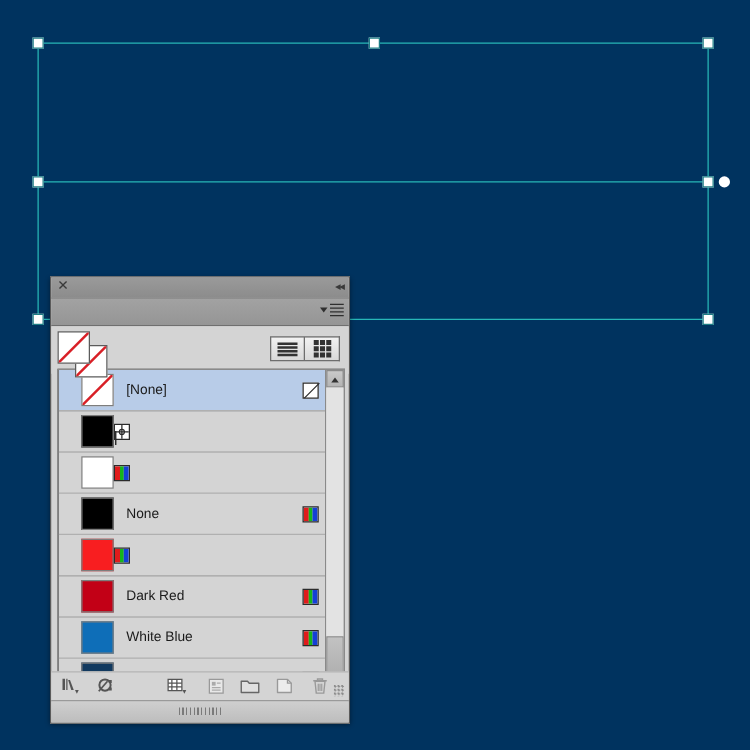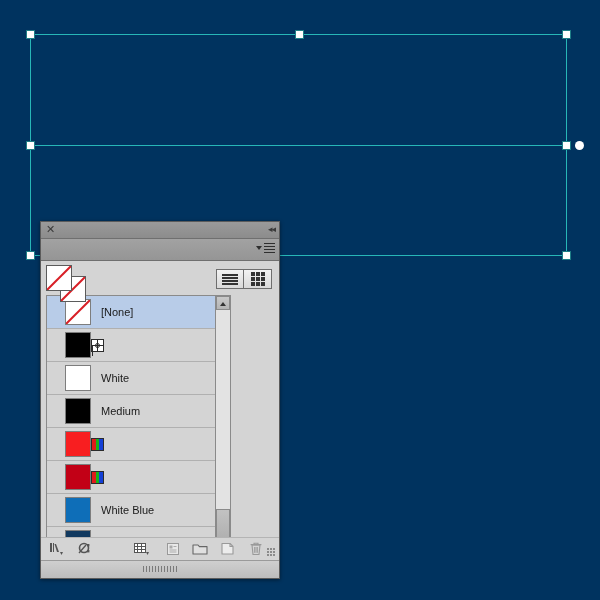--- a/index.html
+++ b/index.html
@@ -85,21 +85,21 @@
     border:1px solid #6e6e6e;box-sizing:border-box;display:flex;
     align-items:center;justify-content:center;cursor:pointer;
   }
   .vm-btn + .vm-btn{border-left:none;}
   .vm-list i{display:block;width:16px;height:2px;background:#333;margin:1px 0;}
   .vm-grid{display:grid;grid-template-columns:repeat(3,4px);grid-gap:1px;}
   .vm-grid i{display:block;width:4px;height:4px;background:#333;}
 
   
   .listwrap{
-    position:absolute;left:5px;top:73px;width:185px;height:263px;
+    position:absolute;left:5px;top:73px;width:230px;height:263px;
     border:1px solid #8a8a8a;background:#404040;box-sizing:border-box;overflow:hidden;padding-left:48px;
   }
   .rows{position:absolute;left:0;top:0;width:214px;}
   .row{
     position:relative;height:32px;border-bottom:1px solid #b0b0b0;
     background:#d4d4d4;display:flex;align-items:center;cursor:pointer;
   }
   .row.selected{background:#b8cce8;}
   .chip{
     width:26px;height:26px;margin-left:18px;border:1px solid #7d7d7d;
@@ -256,46 +256,46 @@
             <div class="row-icon ic-none"></div>
           </div>
           <div class="row">
             <div class="chip" style="background: rgb(0, 0, 0);"></div>
             <div class="row-icon ic-reg">
               <em></em>
             </div>
           </div>
           <div class="row">
             <div class="chip" style="background: rgb(255, 255, 255);"></div>
-            <div class="row-label">White</div>
             <div class="row-icon ic-rgb">
               <i style="background: rgb(224, 27, 27);"></i>
               <i style="background: rgb(22, 181, 27);"></i>
               <i style="background: rgb(20, 64, 214);"></i>
             </div>
           </div>
           <div class="row">
             <div class="chip" style="background: rgb(0, 0, 0);"></div>
-            <div class="row-label">Medium</div>
+            <div class="row-label">None</div>
             <div class="row-icon ic-rgb">
               <i style="background: rgb(224, 27, 27);"></i>
               <i style="background: rgb(22, 181, 27);"></i>
               <i style="background: rgb(20, 64, 214);"></i>
             </div>
           </div>
           <div class="row">
             <div class="chip" style="background: rgb(248, 30, 32);"></div>
             <div class="row-icon ic-rgb">
               <i style="background: rgb(224, 27, 27);"></i>
               <i style="background: rgb(22, 181, 27);"></i>
               <i style="background: rgb(20, 64, 214);"></i>
             </div>
           </div>
           <div class="row">
             <div class="chip" style="background: rgb(194, 0, 22);"></div>
+            <div class="row-label">Dark Red</div>
             <div class="row-icon ic-rgb">
               <i style="background: rgb(224, 27, 27);"></i>
               <i style="background: rgb(22, 181, 27);"></i>
               <i style="background: rgb(20, 64, 214);"></i>
             </div>
           </div>
           <div class="row">
             <div class="chip" style="background: rgb(14, 110, 184);"></div>
             <div class="row-label">White Blue</div>
             <div class="row-icon ic-rgb">

